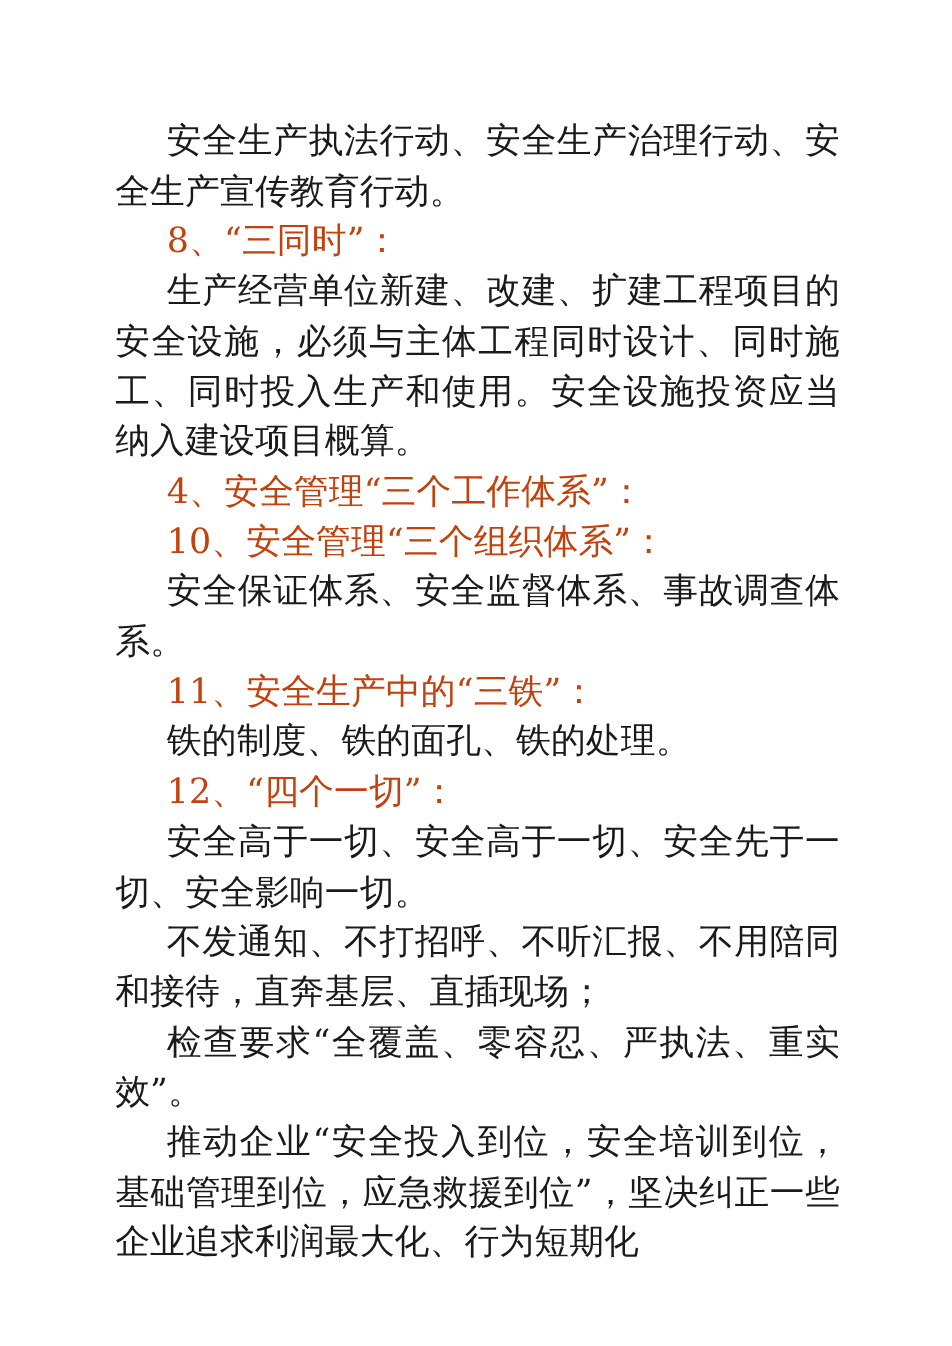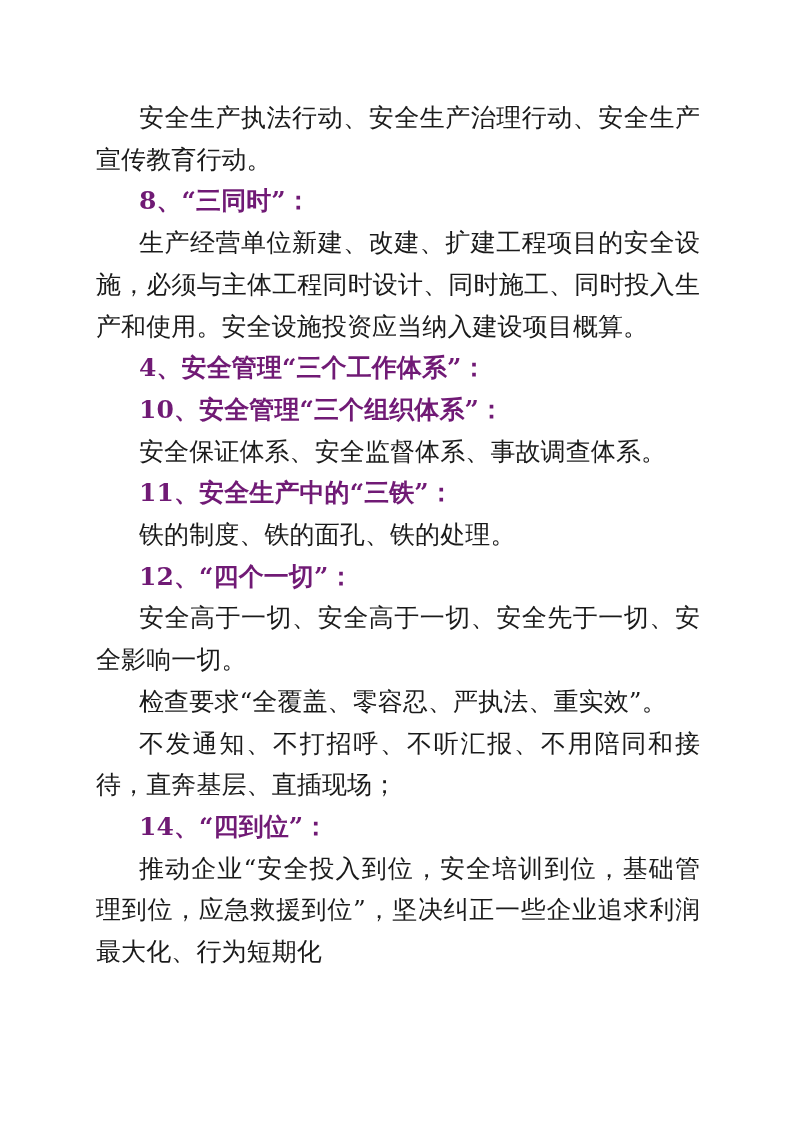--- a/index.html
+++ b/index.html
@@ -12,49 +12,48 @@
     height: 1122px;
     overflow: hidden;
     position: relative;
   }
   .page {
     position: absolute;
     left: 96px;
     top: 97px;
     width: 604px;
     font-family: "DejaVu Serif", "Liberation Serif", serif;
-    font-size: 25px;
+    font-size: 29px;
     line-height: 41.7px;
     color: #1a1a1a;
   }
   .para {
     margin: 0;
     padding: 0;
     text-indent: 43px;
     text-align: justify;
     text-align-last: left;
     letter-spacing: 0.1px;
     word-break: break-all;
   }
   .heading {
-    font-weight: bold;
-    color: #701a75;
+    font-weight: normal;
+    color: #c2410c;
   }
 </style>
 </head>
 <body>
 
 <div class="page">
   <p class="para">安全生产执法行动、安全生产治理行动、安全生产宣传教育行动。</p>
   <p class="para heading">8、“三同时”：</p>
   <p class="para">生产经营单位新建、改建、扩建工程项目的安全设施，必须与主体工程同时设计、同时施工、同时投入生产和使用。安全设施投资应当纳入建设项目概算。</p>
   <p class="para heading">4、安全管理“三个工作体系”：</p>
   <p class="para heading">10、安全管理“三个组织体系”：</p>
   <p class="para">安全保证体系、安全监督体系、事故调查体系。</p>
   <p class="para heading">11、安全生产中的“三铁”：</p>
   <p class="para">铁的制度、铁的面孔、铁的处理。</p>
   <p class="para heading">12、“四个一切”：</p>
   <p class="para">安全高于一切、安全高于一切、安全先于一切、安全影响一切。</p>
+  <p class="para">不发通知、不打招呼、不听汇报、不用陪同和接待，直奔基层、直插现场；</p>
   <p class="para">检查要求“全覆盖、零容忍、严执法、重实效”。</p>
-  <p class="para">不发通知、不打招呼、不听汇报、不用陪同和接待，直奔基层、直插现场；</p>
-  <p class="para heading">14、“四到位”：</p>
   <p class="para">推动企业“安全投入到位，安全培训到位，基础管理到位，应急救援到位”，坚决纠正一些企业追求利润最大化、行为短期化</p>
 </div>
 
 </body></html>

